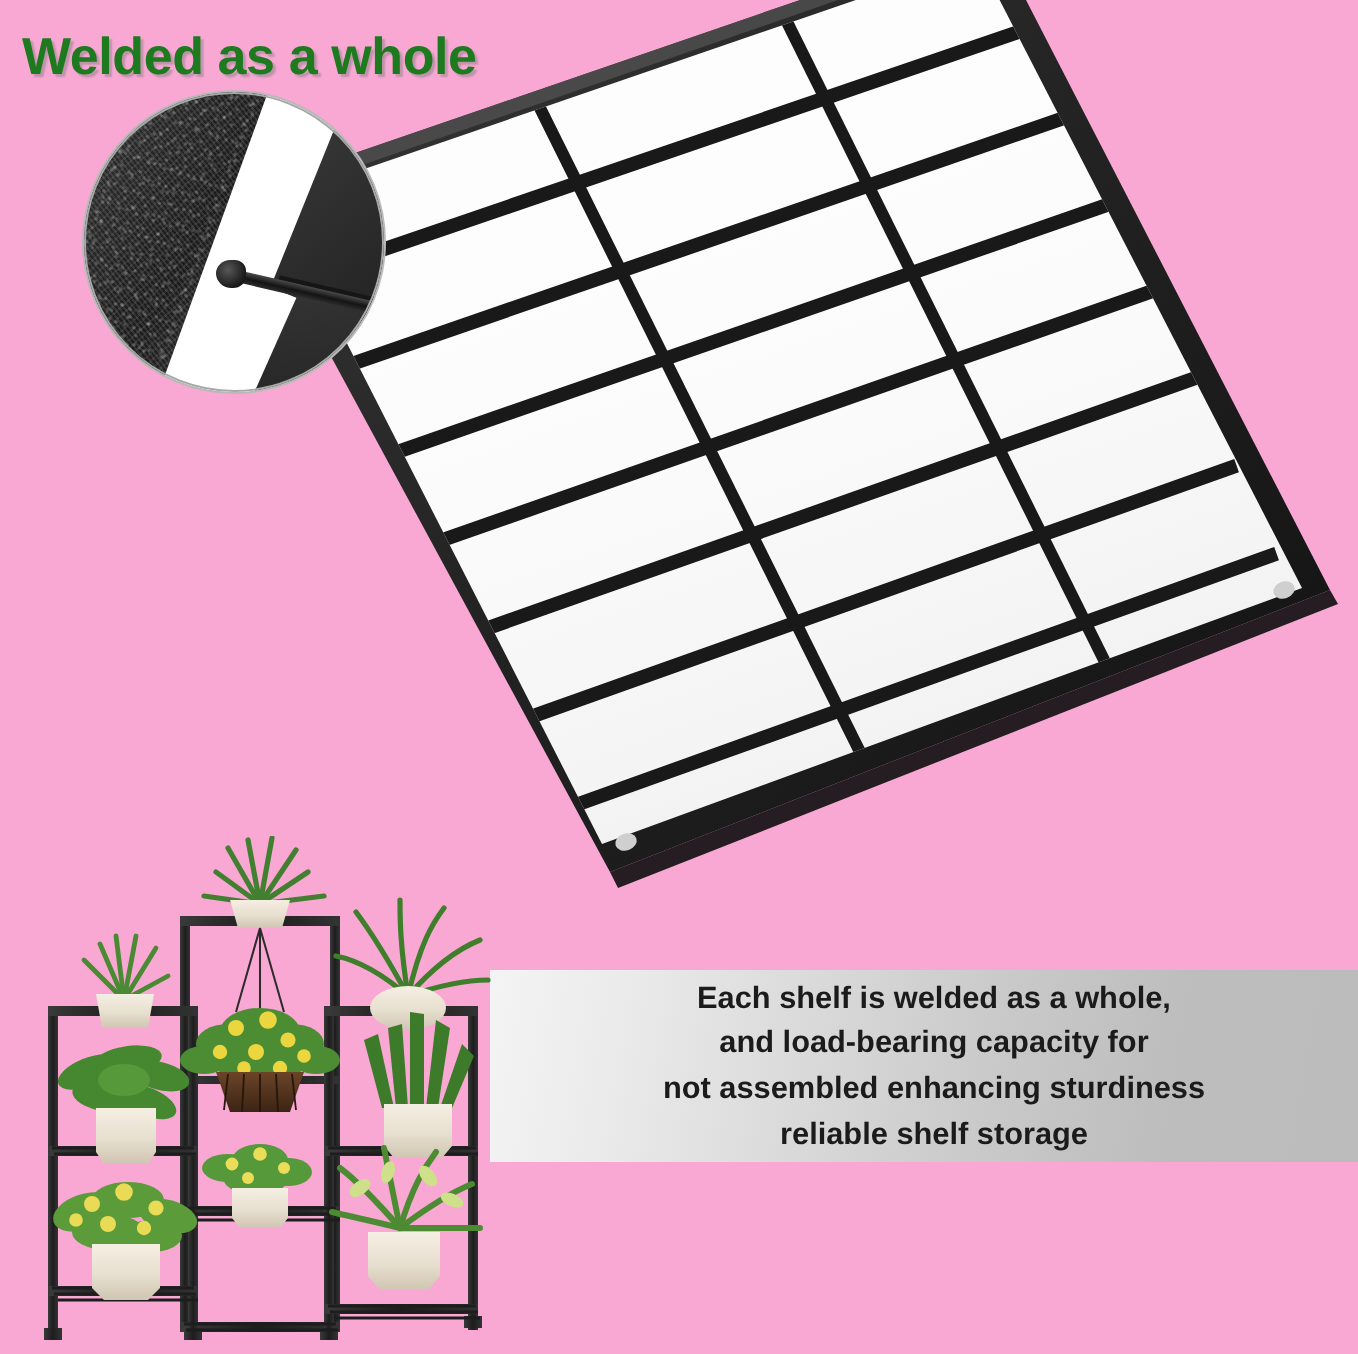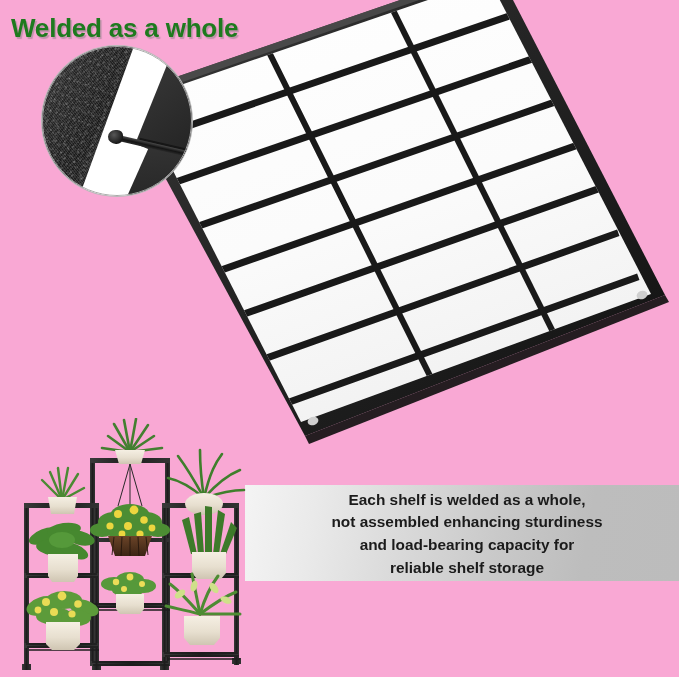--- a/index.html
+++ b/index.html
@@ -240,22 +240,22 @@
       <div class="weld"></div>
     </div>
     <div class="ring"></div>
   </div>
 
   <div id="headline">Welded as a whole</div>
 
   <div id="caption-band"></div>
   <div id="caption-text">
     <div class="cline">Each shelf is welded as a whole,</div>
+    <div class="cline">and load-bearing capacity for</div>
     <div class="cline">not assembled enhancing sturdiness</div>
-    <div class="cline">and load-bearing capacity for</div>
     <div class="cline">reliable shelf storage</div>
   </div>
 
   <div id="plant-stand">
     <svg width="268" height="259" viewBox="0 0 268 259">
       <defs>
         <linearGradient id="potG" x1="0" y1="0" x2="0" y2="1">
           <stop offset="0%" stop-color="#f5efe3"></stop>
           <stop offset="55%" stop-color="#e7dfcf"></stop>
           <stop offset="100%" stop-color="#cfc5b2"></stop>

